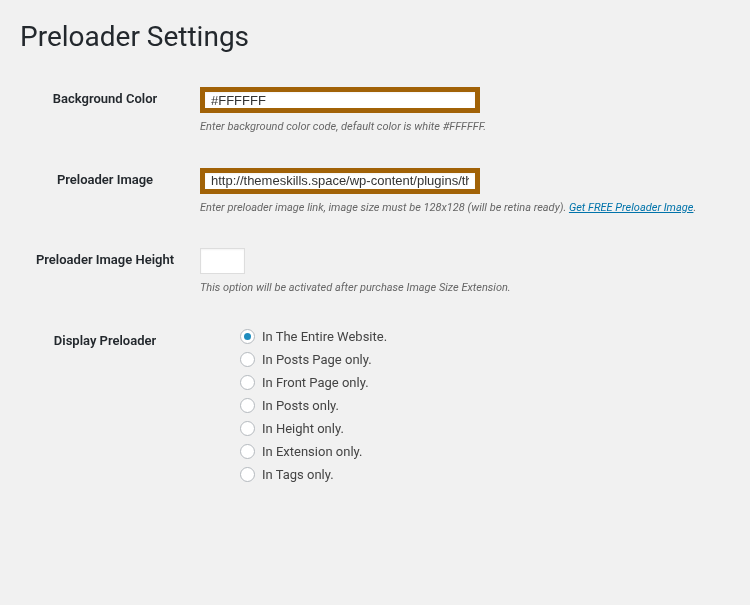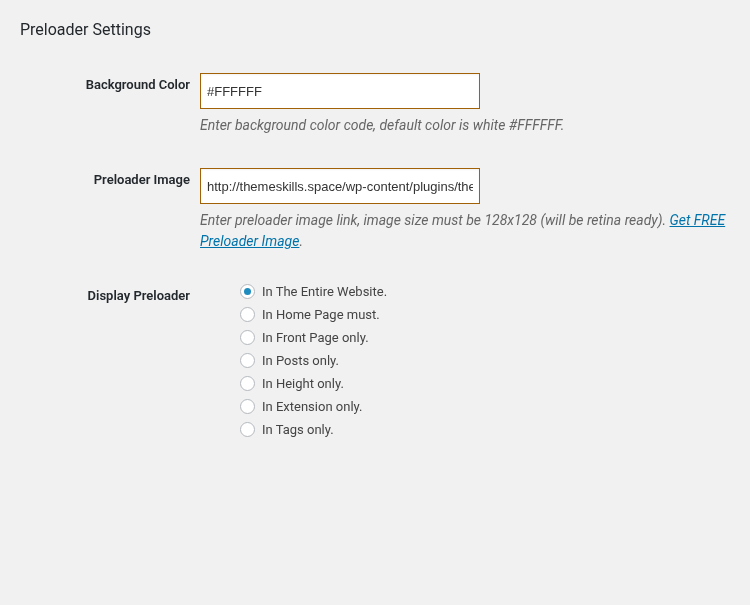--- a/index.html
+++ b/index.html
@@ -6,66 +6,66 @@
   html, body { margin: 0; padding: 0; }
   body {
     background: #f1f1f1;
     font-family: -apple-system, BlinkMacSystemFont, "Segoe UI", Roboto, "Helvetica Neue", Arial, sans-serif;
     font-size: 13px;
     color: #333;
     width: 750px;
     padding: 10px 20px 20px 20px;
   }
   h1.page-title {
-    font-size: 16px;
+    font-size: 28px;
     font-weight: 400;
     color: #23282d;
     margin: 10px 0 20px 0;
   }
   table.form-table {
     width: 100%;
     border-collapse: collapse;
   }
   table.form-table tr {
     vertical-align: top;
   }
   table.form-table th {
-    text-align: right;
+    text-align: center;
     font-weight: 600;
     font-size: 13px;
     color: #23282d;
     width: 180px;
     padding: 18px 10px 18px 0;
     vertical-align: top;
   }
   table.form-table td {
     padding: 14px 0 18px 0;
     vertical-align: top;
   }
   input.regular-text {
     width: 280px;
-    height: 36px;
+    height: 26px;
     padding: 2px 6px;
-    border: 1px solid #a16207;
+    border: 5px solid #a16207;
     background: #fff;
     font-size: 13px;
     box-shadow: inset 0 1px 2px rgba(0,0,0,0.05);
     color: #333;
   }
   input.small-text {
     width: 45px;
     height: 26px;
     border: 1px solid #ddd;
     background: #fff;
     box-shadow: inset 0 1px 2px rgba(0,0,0,0.05);
   }
   p.description {
     font-style: italic;
     color: #666;
-    font-size: 14px;
+    font-size: 11px;
     margin: 6px 0 0 0;
     line-height: 1.5;
   }
   a.link {
     color: #0073aa;
     text-decoration: underline;
     font-style: italic;
   }
   fieldset { border: none; margin: 0; padding: 0; }
   .radio-row {
@@ -120,32 +120,39 @@
   <th>Preloader Image</th>
   <td>
     <input type="text" class="regular-text" value="http://themeskills.space/wp-content/plugins/the-prelo" style="">
     <p class="description">
       <span>Enter preloader image link, image size must be 128x128 (will be retina ready). </span><a class="link" href="#">Get FREE Preloader Image</a><span>.</span>
     </p>
   </td>
 </tr>
 
 
+<tr>
+  <th>Preloader Image Height</th>
+  <td>
+    <input type="text" class="small-text" value="" style="">
+    <p class="description">This option will be activated after purchase Image Size Extension.</p>
+  </td>
+</tr>
 
 <tr>
   <th>Display Preloader</th>
   <td>
     <fieldset>
       <label class="radio-row">
         <input type="radio" name="display" checked="" style="">
         <span>In The Entire Website.</span>
       </label>
       <label class="radio-row">
         <input type="radio" name="display" style="">
-        <span>In Home Page must.</span>
+        <span>In Posts Page only.</span>
       </label>
       <label class="radio-row">
         <input type="radio" name="display" style="">
         <span>In Front Page only.</span>
       </label>
       <label class="radio-row">
         <input type="radio" name="display" style="">
         <span>In Posts only.</span>
       </label>
       <label class="radio-row">

